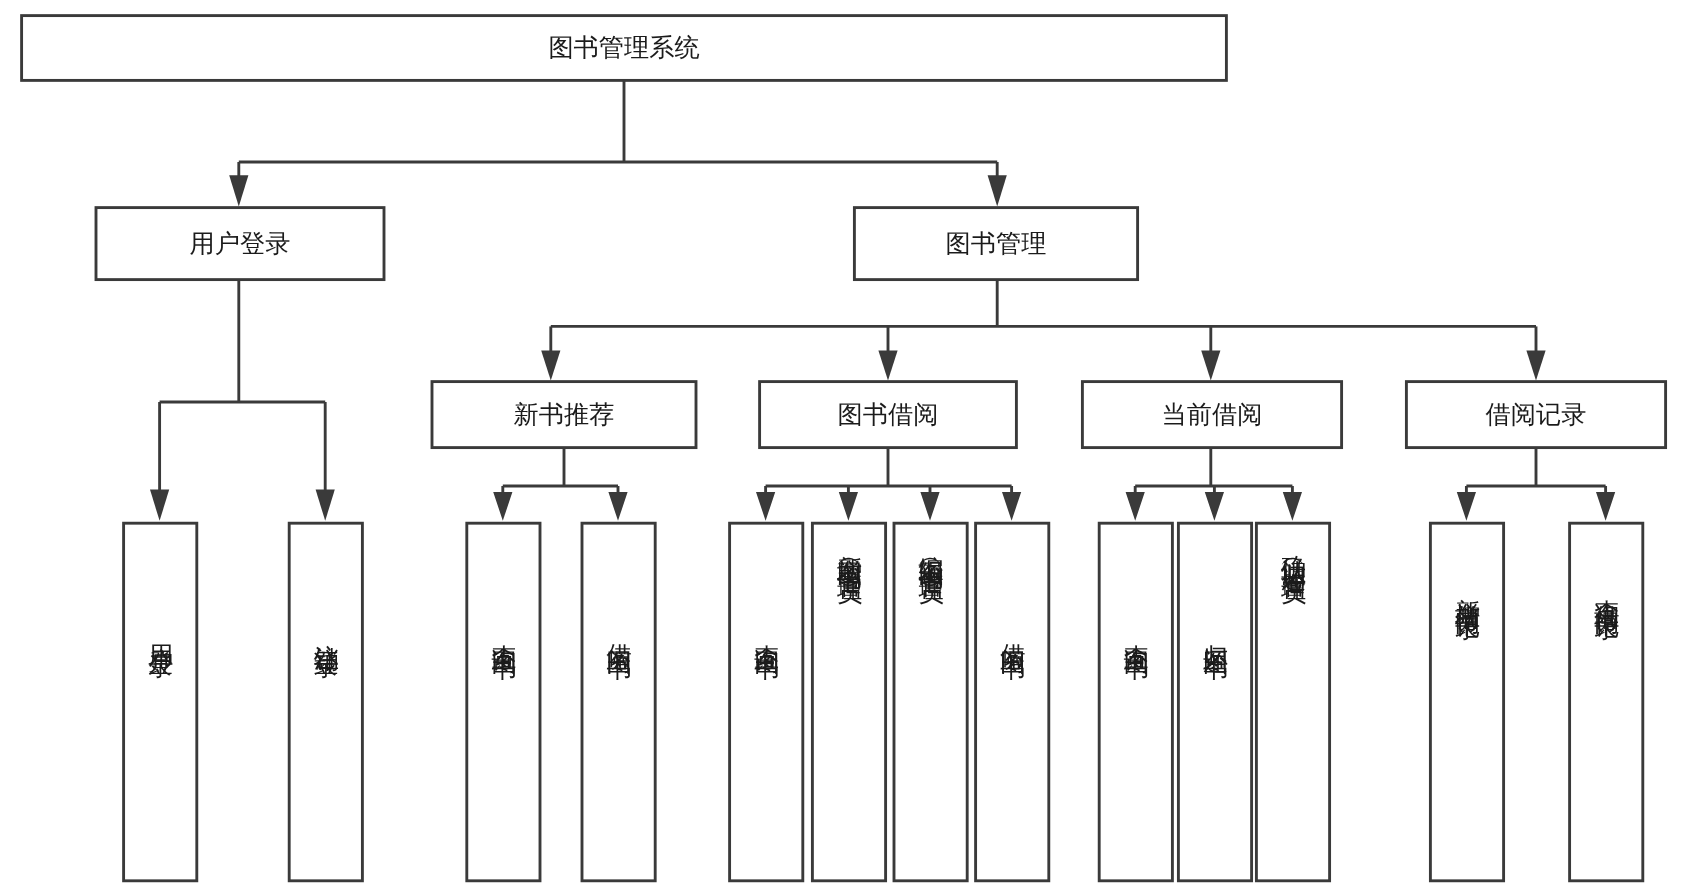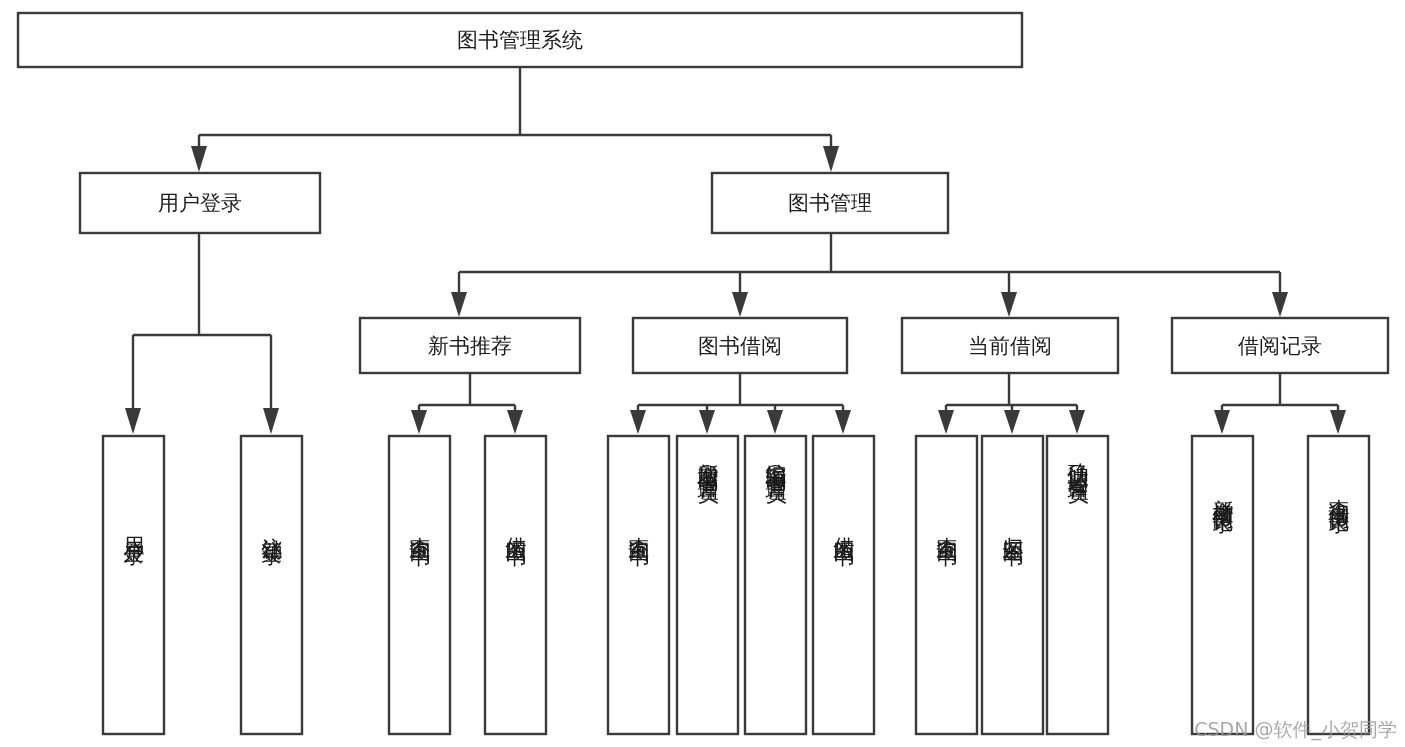--- a/index.html
+++ b/index.html
@@ -248,15 +248,14 @@
     <span class="node-label-v" style="margin-top:10px;">确认归还（管理员）</span>
   </div>
 
   <div class="node-label-v-wrap" style="left:1192px; top:436px; width:61px; height:298px;">
     <span class="node-label-v" style="margin-top:46px;">新增借阅记录</span>
   </div>
   <div class="node-label-v-wrap" style="left:1308px; top:436px; width:61px; height:298px;">
     <span class="node-label-v" style="margin-top:46px;">查询借阅记录</span>
   </div>
 
-  <div class="watermark">CSDN @软件_小贺同学</div>
 
 </div>
 
 </body></html>

